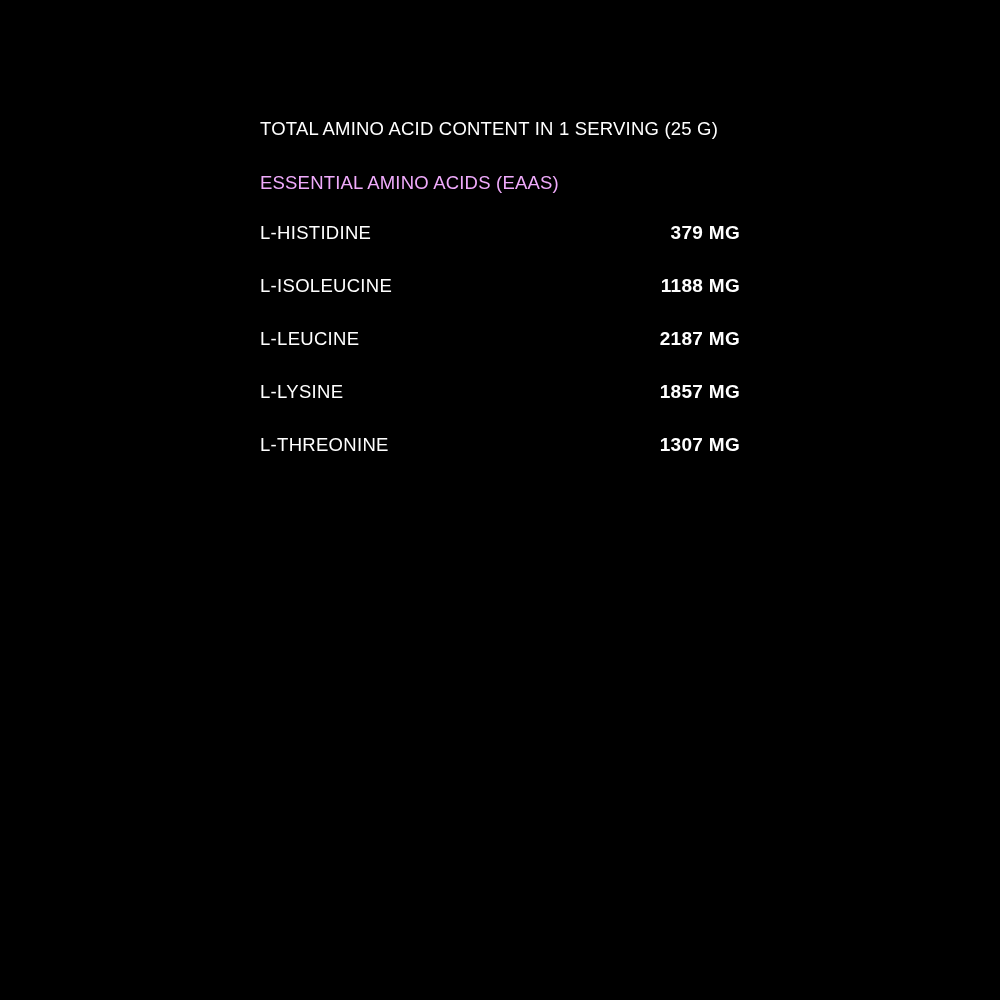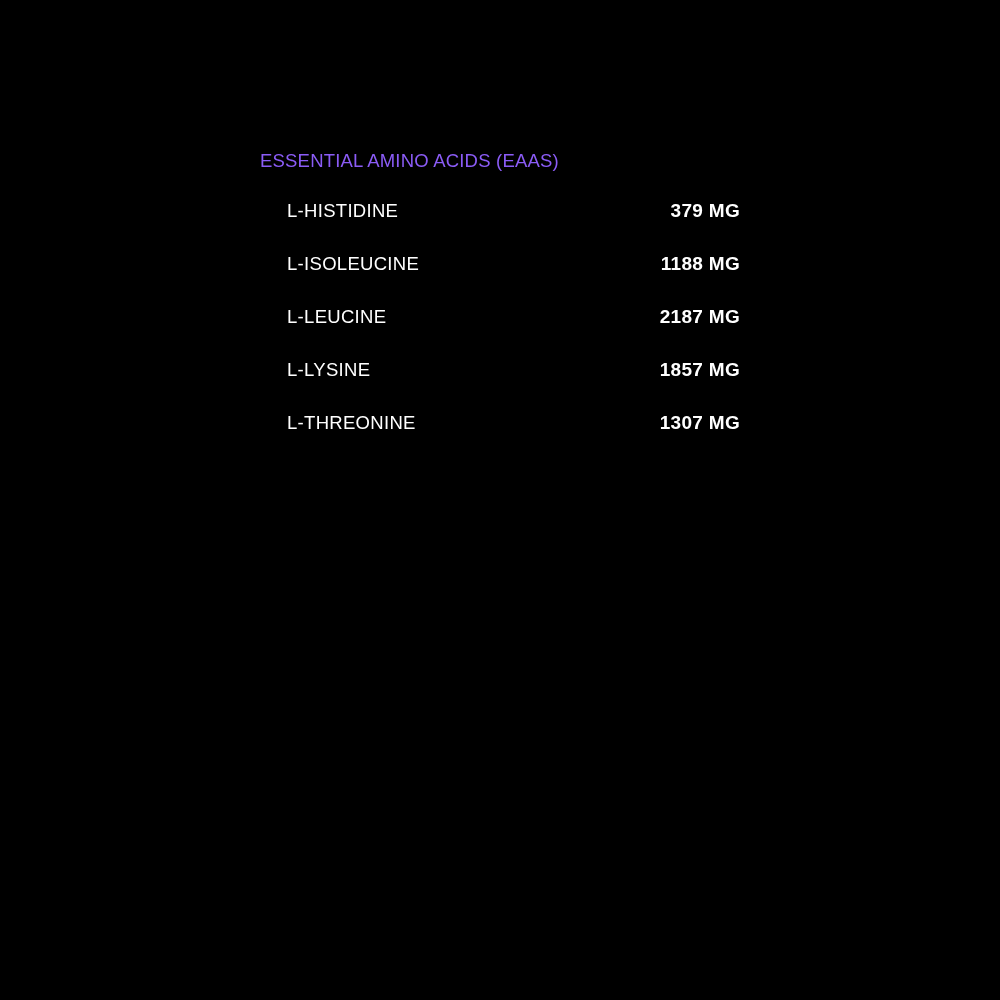--- a/index.html
+++ b/index.html
@@ -24,27 +24,26 @@
     font-size: 18.5px;
     letter-spacing: 0.2px;
     color: #ffffff;
     font-weight: 400;
     white-space: nowrap;
   }
   .section-heading {
     margin-top: 32px;
     font-size: 18.5px;
     letter-spacing: 0.2px;
-    color: #8b5cf6;
+    color: #f0abfc;
     font-weight: 400;
     white-space: nowrap;
   }
   .rows {
     margin-top: 28px;
-    margin-left: 27px;
   }
   .row {
     display: flex;
     justify-content: space-between;
     align-items: baseline;
     height: 53px;
   }
   .row .name {
     font-size: 18.5px;
     letter-spacing: 0.3px;
@@ -58,20 +57,21 @@
     color: #ffffff;
     font-weight: 700;
     white-space: nowrap;
   }
 </style>
 </head>
 <body>
 
 <div class="panel">
 
+  <div class="title">TOTAL AMINO ACID CONTENT IN 1 SERVING (25 G)</div>
 
   <div class="section-heading">ESSENTIAL AMINO ACIDS (EAAS)</div>
 
   <div class="rows">
 
     <div class="row">
       <span class="name">L-HISTIDINE</span>
       <span class="value">379 MG</span>
     </div>
 

